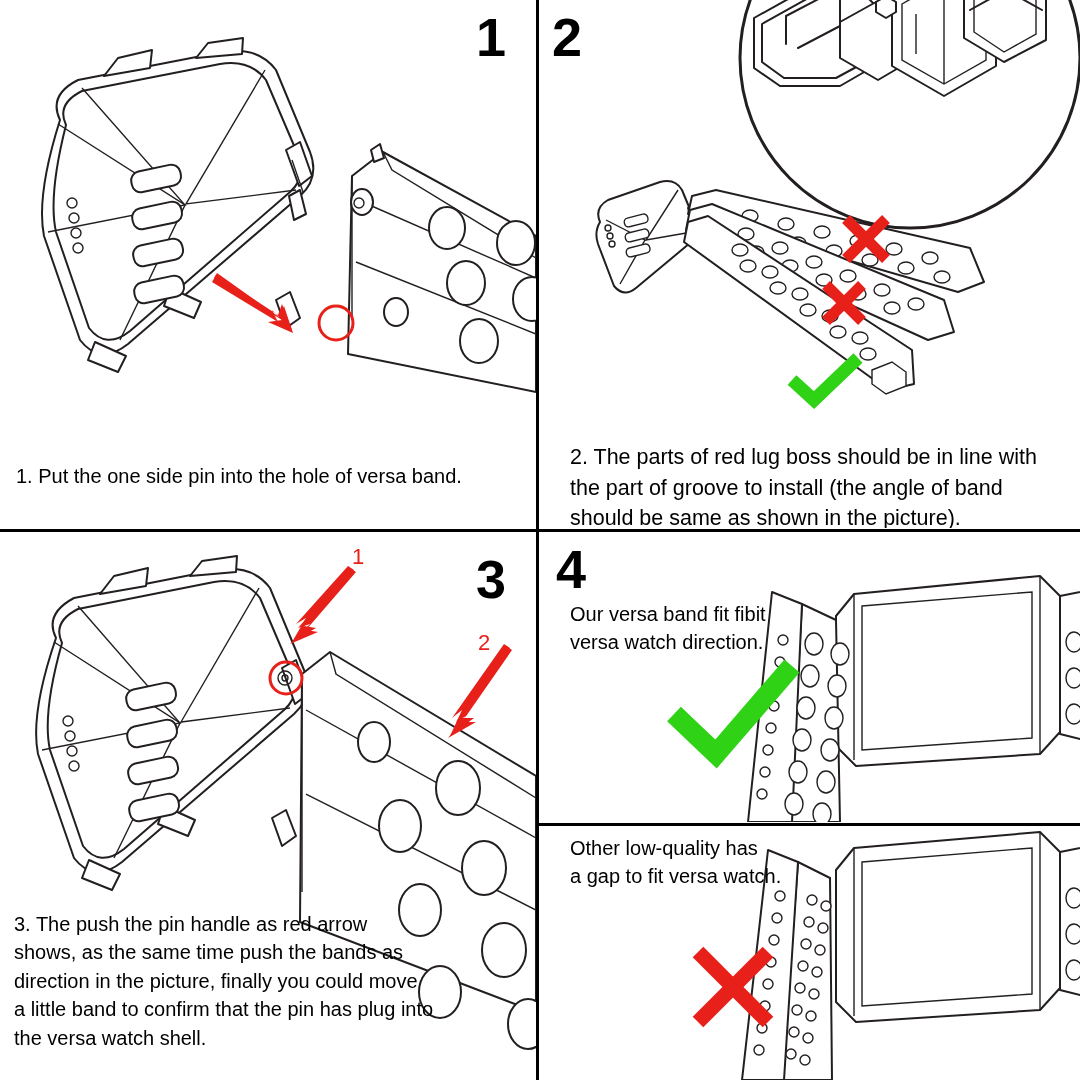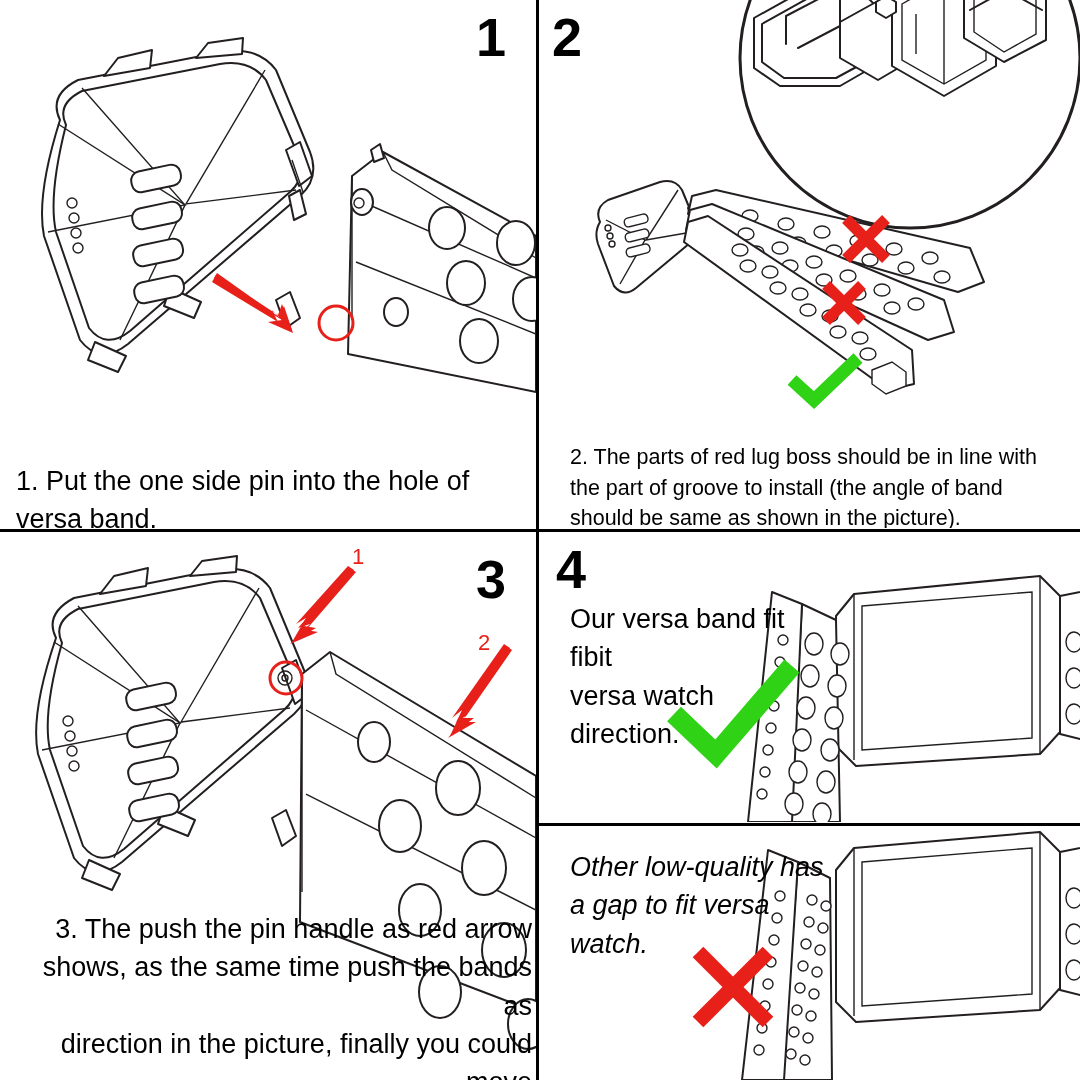--- a/index.html
+++ b/index.html
@@ -34,21 +34,21 @@
     font-family: "Liberation Sans", sans-serif;
     font-weight: 700;
     font-size: 54px;
     line-height: 1;
     color: #000000;
   }
 
   .caption {
     position: absolute;
     font-family: "Liberation Sans", sans-serif;
-    font-size: 27px;
+    font-size: 20px;
     line-height: 1.42;
     color: #000000;
     white-space: pre-line;
   }
   .caption-wide { font-size: 21.5px; }
 
   svg { display: block; }
   .ln {
     fill: none;
     stroke: #231f20;
@@ -316,21 +316,21 @@
       <circle class="red-stroke" cx="286" cy="146" r="16"></circle>
 
       <g>
         <path class="arrow-red" d="M504 112 L452 186 L462 178 L450 204 L474 186 L460 186 L510 116 Z"></path>
         <path class="arrow-red" d="M506 114 L456 190 L466 184 L448 206 L476 190 L462 190 L512 118 Z"></path>
       </g>
       <text class="red-num" x="478" y="118">2</text>
     </svg>
 
     <div class="step-num" style="left:476px; top:20px;">3</div>
-    <div class="caption" style="left:20px; top:378px; width:512px;text-align:right;">3.  The push the pin handle as red arrow
+    <div class="caption" style="left:14px; top:378px; width:512px;">3.  The push the pin handle as red arrow
      shows, as the same time push the bands as
      direction in the picture, finally you could move
      a little band to confirm that the pin has plug into
      the versa watch shell.</div>
   </div>
 
   <div class="panel" style="left:540px; top:532px; width:540px; height:290px;">
     <svg width="540" height="290" viewBox="0 0 540 290">
 
       <g>
@@ -426,21 +426,21 @@
           <ellipse class="ln-thin fillw" cx="534" cy="144" rx="8" ry="10"></ellipse>
         </g>
       </g>
 
       <g class="x-mark-big">
         <line x1="158" y1="126" x2="228" y2="196"></line>
         <line x1="228" y1="126" x2="158" y2="196"></line>
       </g>
     </svg>
 
-    <div class="caption" style="left:30px; top:22px; width:280px;font-style:italic;">Other low-quality has
+    <div class="caption" style="left:30px; top:8px; width:280px;">Other low-quality has
 a gap to fit versa watch.</div>
   </div>
 
   <div class="divider v-div" style="left:536px; top:0; height:1080px;"></div>
   <div class="divider h-div" style="left:0; top:529px; width:539px;"></div>
   <div class="divider h-div" style="left:537px; top:529px; width:543px;"></div>
   <div class="divider h-div" style="left:537px; top:823px; width:543px;"></div>
 
 </div>
 

